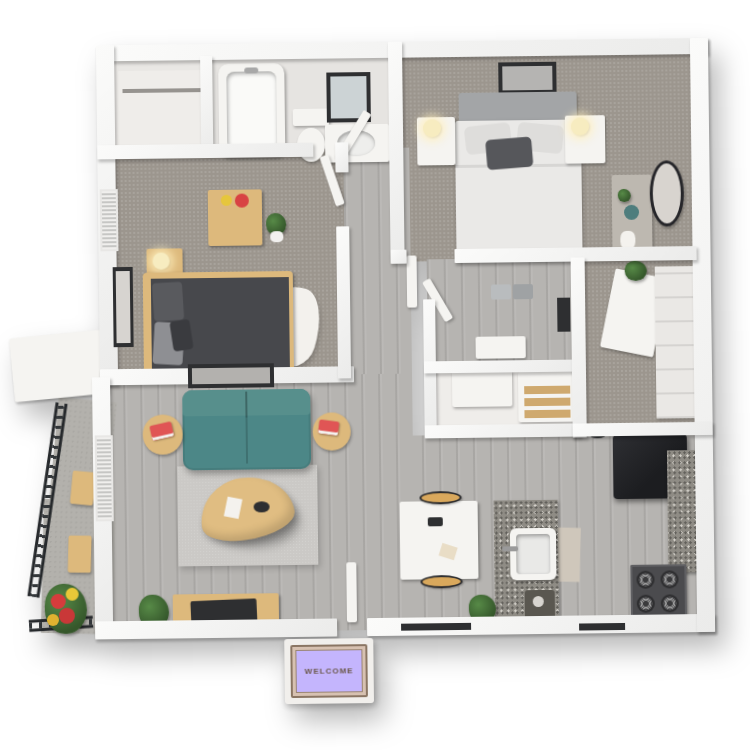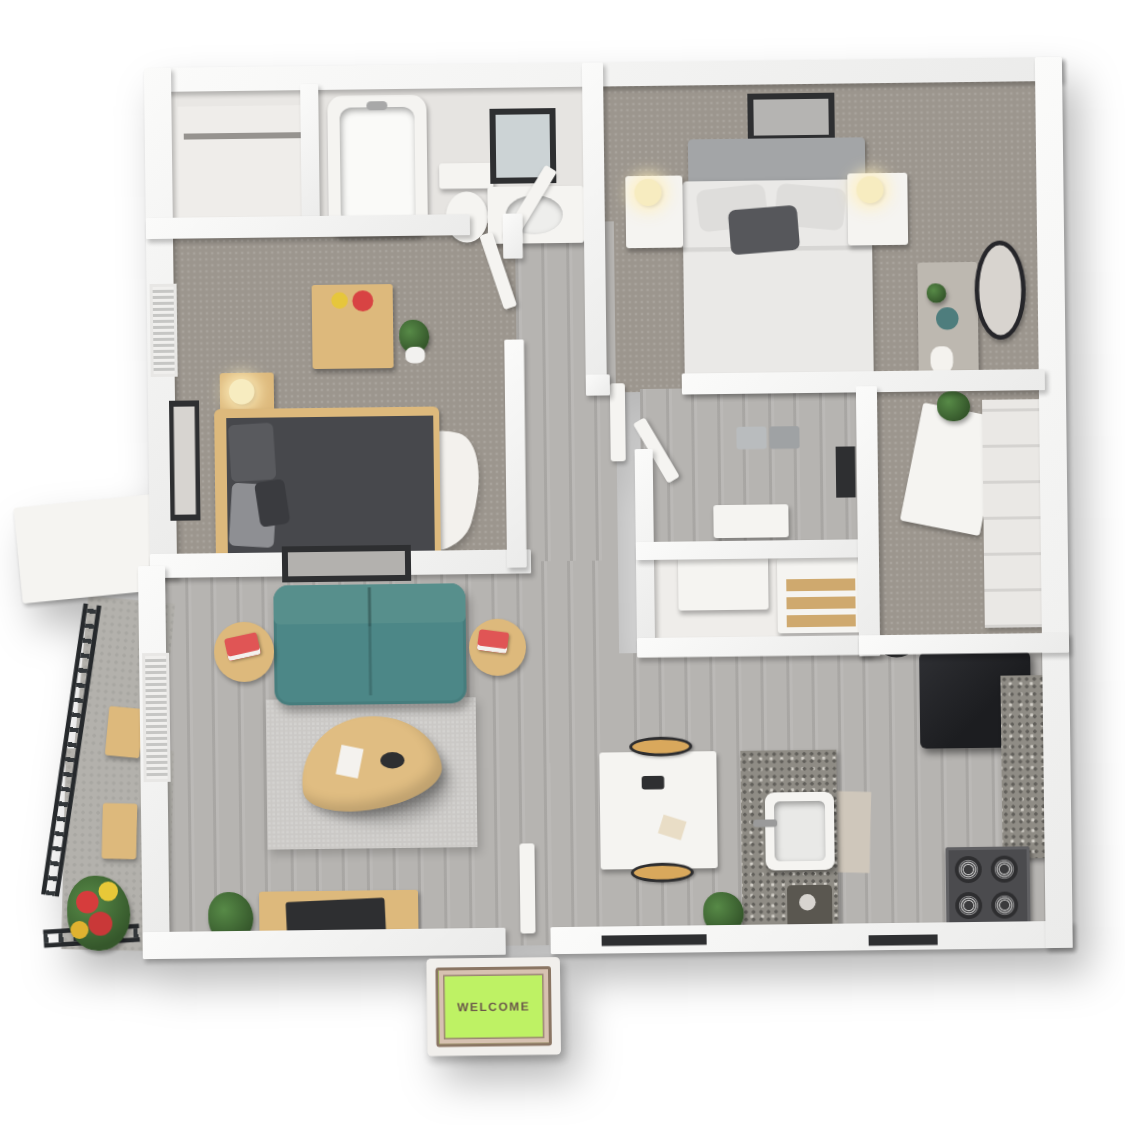--- a/index.html
+++ b/index.html
@@ -44,21 +44,21 @@
   .fridge{background:linear-gradient(135deg,#2e2f33,#1c1d20 60%);border-radius:4px;box-shadow:2px 3px 5px rgba(0,0,0,.45);}
   .stove{background:#4b4b4e;box-shadow:inset 0 0 0 2px #606063,1px 2px 3px rgba(0,0,0,.4);border-radius:2px;}
   .burner{border-radius:50%;background:radial-gradient(circle,#3a3a3c 22%,#c9c9c9 26%,#3a3a3c 33%,#c9c9c9 38%,#3a3a3c 44%,#8c8c8e 48%,#2e2e30 53%);}
   .shelf{background:#eae8e5;background-image:repeating-linear-gradient(0deg,rgba(0,0,0,.09) 0 2px,transparent 2px 24px);box-shadow:1px 2px 3px rgba(0,0,0,.2);}
   .railing-v{border-left:3px solid #26292c;border-right:3px solid #26292c;background-image:repeating-linear-gradient(0deg,#33373a 0 3px,transparent 3px 10px);}
   .railing-h{border-top:3px solid #26292c;border-bottom:3px solid #26292c;background-image:repeating-linear-gradient(90deg,#33373a 0 3px,transparent 3px 10px);}
 
   
   .mat-outer{position:absolute;left:281px;top:638px;width:89px;height:65px;background:#f1efec;
              border-radius:3px;box-shadow:2px 3px 6px rgba(0,0,0,.25);}
-  .mat-inner{position:absolute;inset:6px;background:#bef264;border:2px solid #8a7563;border-radius:2px;
+  .mat-inner{position:absolute;inset:6px;background:#c4b5fd;border:2px solid #8a7563;border-radius:2px;
              box-shadow:inset 0 0 0 3px #d7c1b1,inset 0 0 0 4px #9a8573;
              display:flex;align-items:center;justify-content:center;}
   .mat-text{font-size:8px;font-weight:bold;letter-spacing:1px;color:#6b584a;}
 </style>
 </head>
 <body>
 
 <div class="stage">
   <div class="plan-wrap">
     <div id="plan">

